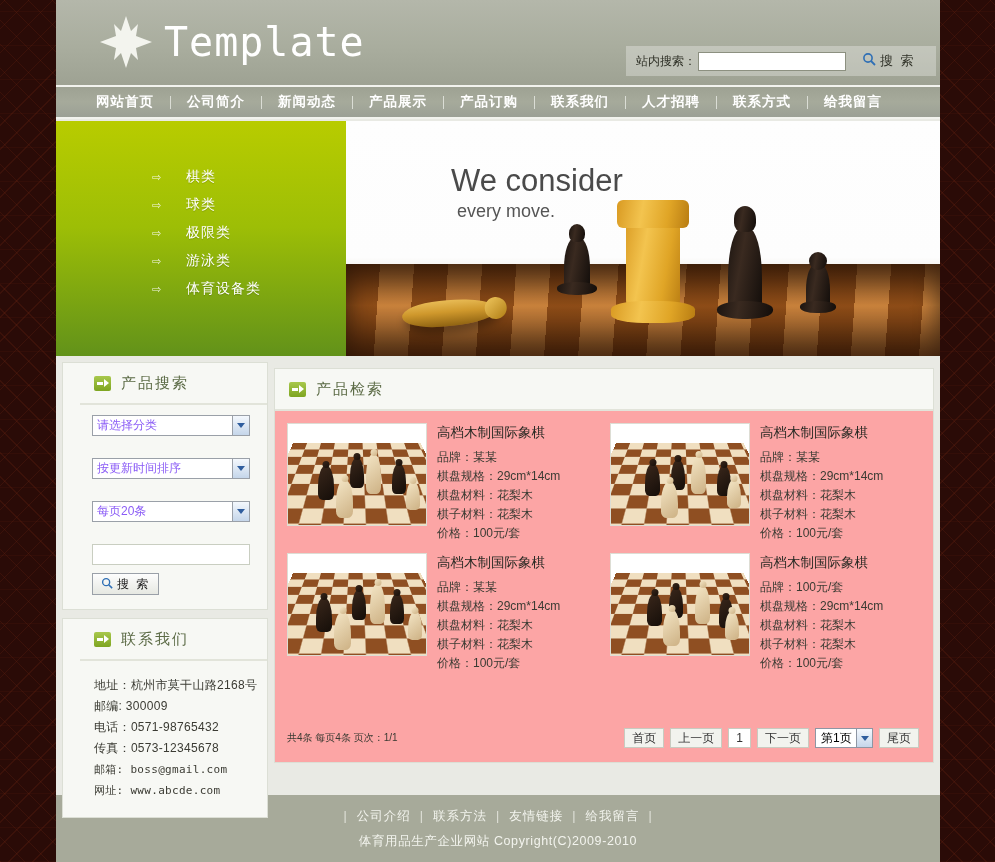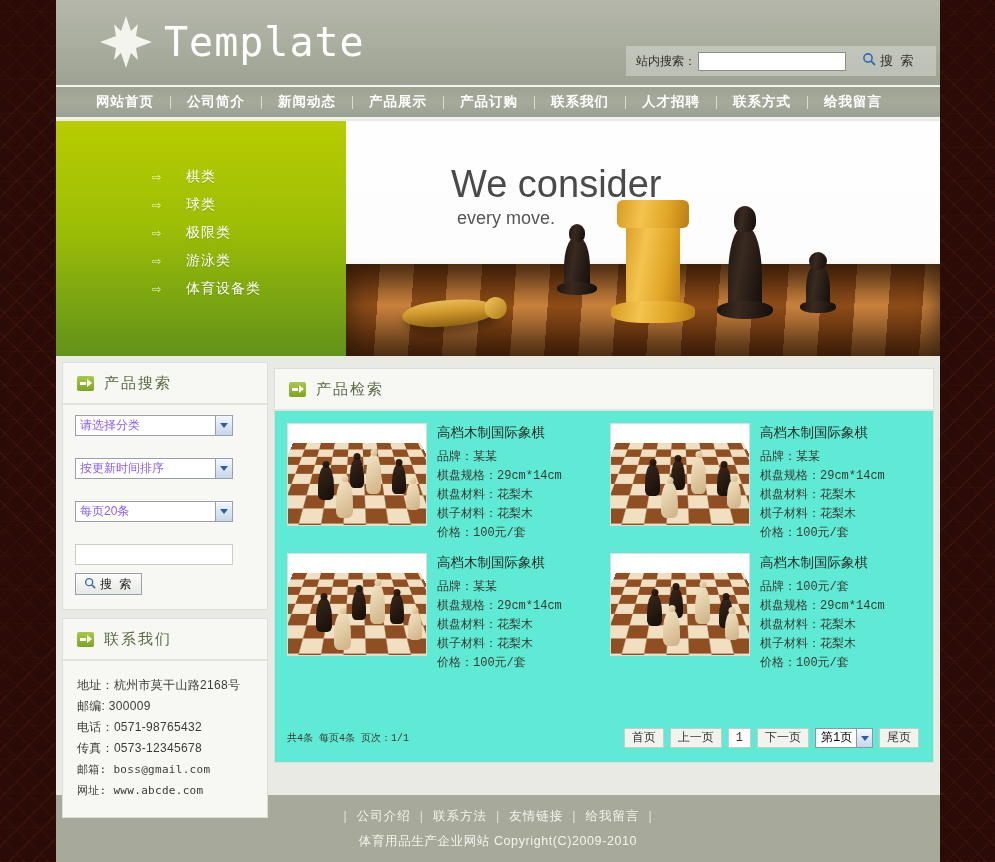--- a/index.html
+++ b/index.html
@@ -157,21 +157,21 @@
     background: linear-gradient(180deg, #fefefe 0%, #fdfdfd 58%, #f6f4f1 62%, #f6f4f1 100%);
     overflow: hidden;
   }
   .banner-caption {
     position: absolute;
     left: 105px;
     top: 42px;
     z-index: 4;
     color: #4a4a4a;
   }
-  .cap-1 { font-size: 38px; font-weight: 400; letter-spacing: 0px; }
+  .cap-1 { font-size: 31px; font-weight: 400; letter-spacing: 0px; }
   .cap-2 { font-size: 18px; margin-top: 2px; margin-left: 6px; color: #555; }
 
   
   .board {
     position: absolute;
     left: 0; right: 0; bottom: 0;
     height: 92px;
     background:
       repeating-linear-gradient(94deg,
         #8b4a16 0 34px, #c9823c 34px 68px);
@@ -225,20 +225,21 @@
     height: 439px;
   }
   .sidebar {
     width: 206px;
     margin: 6px 0 0 6px;
   }
   .panel {
     background: #f7f8f4;
     border: 1px solid #dcdfd5;
     margin-bottom: 8px;
+    padding-left: 17px;
   }
   .panel-head {
     height: 42px;
     display: flex;
     align-items: center;
     padding-left: 14px;
     border-bottom: 2px solid #e2e4da;
     background: #f7f8f4;
   }
   .ic-arrow-green {
@@ -341,26 +342,25 @@
     height: 28px;
     display: flex;
     align-items: center;
     padding-left: 8px;
     font-size: 12px;
     color: #444;
     border-bottom: 1px solid #d9dcd2;
     background: #e9eae4;
   }
   .main-panel {
-    background: #5eead4;
+    background: #fca5a5;
     border: 1px solid #dcdfd5;
     margin-top: 6px;
     height: 395px;
     position: relative;
-    font-family: Liberation Mono, monospace;
   }
   .prod-grid {
     display: flex;
     flex-wrap: wrap;
     padding: 12px 6px 0 6px;
   }
   .prod {
     width: 50%;
     display: flex;
     padding: 0 6px 10px 6px;

